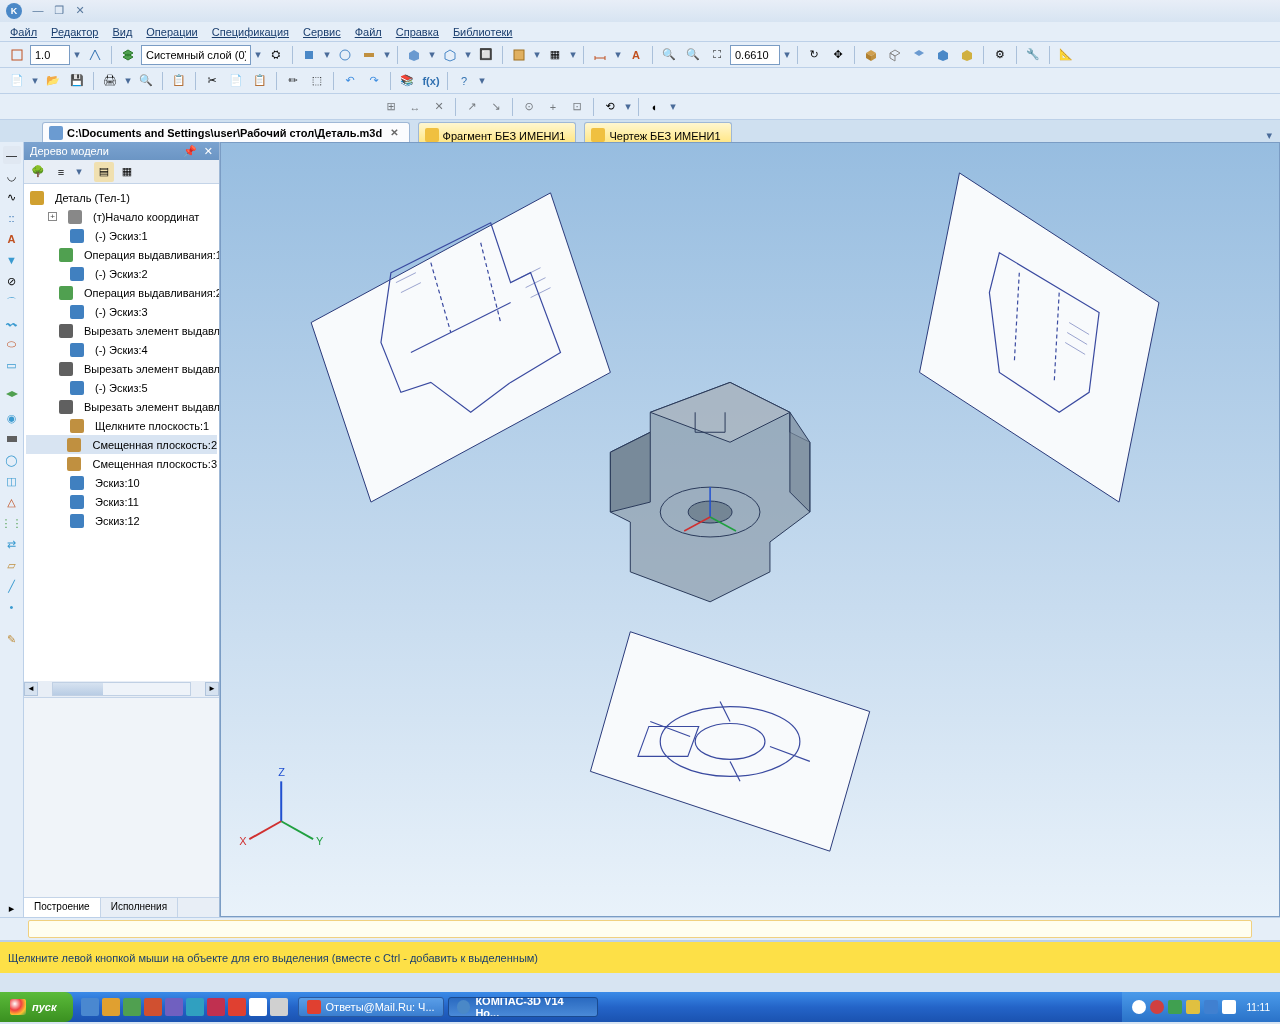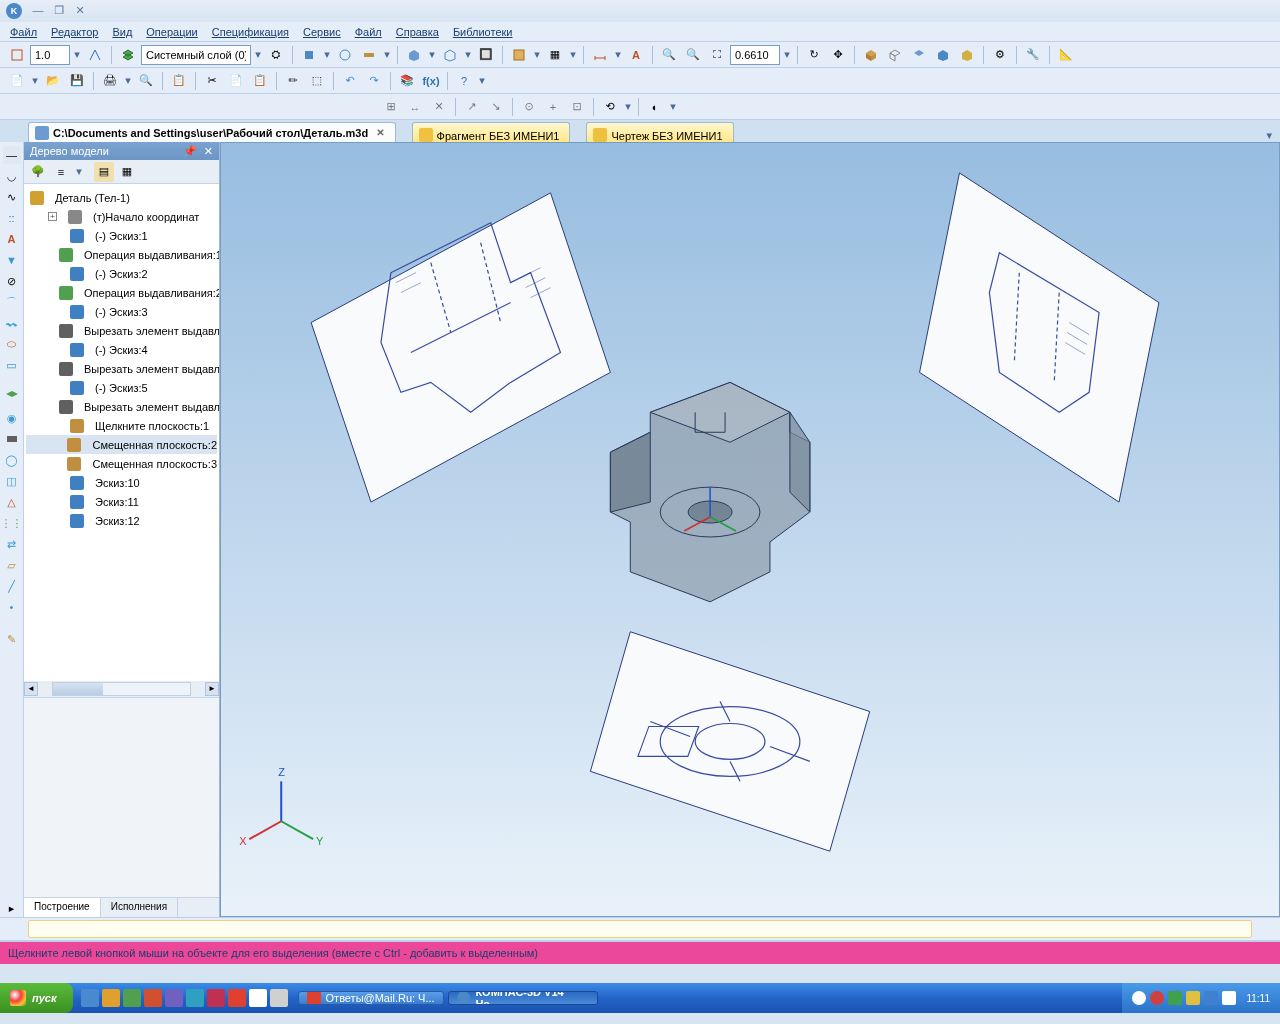--- a/index.html
+++ b/index.html
@@ -10,21 +10,21 @@
 .win-btns span { display:inline-block; width:16px; height:14px; margin-left:2px; text-align:center; color:#5a7a9e; cursor:default;}
 .menubar { height:20px; display:flex; align-items:center; padding:0 10px; gap:14px; background:#e5eef8; border-bottom:1px solid #bcd0e8;}
 .menubar span { color:#1a3e6e; cursor:default; }
 .menubar span u{text-decoration:underline;}
 .toolbar { display:flex; align-items:center; padding:2px 6px; gap:2px; background:#e5eef8; border-bottom:1px solid #bcd0e8; height:26px;}
 .tb-btn { width:22px; height:22px; border:1px solid transparent; border-radius:2px; display:flex; align-items:center; justify-content:center; cursor:default;}
 .tb-sep { width:1px; height:18px; background:#aac0da; margin:0 3px;}
 .tb-input { height:20px; border:1px solid #7a9cc4; background:#fff; padding:0 4px; font-size:11px;}
 .tb-drop { width:10px; text-align:center; color:#4a6b99;}
 .secondary-bar{height:26px;background:#e5eef8;border-bottom:1px solid #bcd0e8;display:flex;align-items:center;padding-left:380px;gap:2px;}
-.doctabs { height:22px; background:#cfe0f0; display:flex; align-items:flex-end; padding-left:28px; gap:16px;}
+.doctabs { height:22px; background:#cfe0f0; display:flex; align-items:flex-end; padding-left:42px; gap:8px;}
 .doctab { height:20px; padding:0 10px 0 6px; display:flex; align-items:center; gap:4px; border:1px solid #9fb8d6; border-bottom:none; border-radius:3px 3px 0 0; background:#f0f5fb; font-size:10px;position:relative;}
 .doctab.active{background:#fbfcfe; font-weight:bold;}
 .doctab.yellow{background:linear-gradient(#fff7d0,#ffe788);align-items:flex-end;}
 .doctab .ico{width:14px;height:14px;background:#6b9bd1;border-radius:2px;}
 .doctab .ico.y{background:#f0c040;}
 .doctab .close{color:#666;font-size:10px;margin-left:4px;}
 .tabs-end{margin-left:auto;padding-right:8px;color:#4a6b99;}
 .main { display:flex; height:775px; background:#b7cde6;}
 .left-tb { width:24px; background:#e5eef8; border-right:1px solid #bcd0e8; display:flex; flex-direction:column; align-items:center; padding-top:4px; gap:3px;}
 .left-tb .lb{width:18px;height:18px;border-radius:2px;display:flex;align-items:center;justify-content:center;font-size:11px;cursor:default;}
@@ -41,27 +41,27 @@
 .tree-node .nico{width:14px;height:14px;border-radius:2px;flex-shrink:0;}
 .tree-scroll{height:16px;background:#e8eef6;display:flex;align-items:center;}
 .tree-scroll .track{flex:1;height:14px;border:1px solid #c0d0e4;background:#eef3f9;position:relative;margin:0 14px;}
 .tree-scroll .thumb{position:absolute;left:0;width:50px;height:12px;background:linear-gradient(#d6e2f0,#b8ccE4);}
 .tree-scroll .arr{width:14px;height:14px;background:#d6e2f0;border:1px solid #b0c4dc;text-align:center;font-size:8px;line-height:12px;}
 .tree-lower{flex:0 0 200px;background:#f0f4f9;border-top:1px solid #c4d4e8;}
 .tree-tabs{height:20px;background:#e8eef6;border-top:1px solid #c4d4e8;display:flex;}
 .tree-tab{padding:3px 10px;border-right:1px solid #c4d4e8;font-size:10px;cursor:default;}
 .tree-tab.active{background:#fff;}
 .viewport { flex:1; background:linear-gradient(#97bde0 0%, #c8dcef 60%, #e9f2fa 100%); position:relative; border:1px solid #7a9cc4;}
-.statusbar{height:23px;background:#ec4899;border-top:1px solid #bcd0e8;display:flex;align-items:center;padding:0 8px;color:#1a3e6e;font-size:10px;}
+.statusbar{height:32px;background:#fde047;border-top:1px solid #bcd0e8;display:flex;align-items:center;padding:0 8px;color:#1a3e6e;font-size:10px;}
 .taskbar{height:30px;background:linear-gradient(#3a8be8,#2464c8 50%,#1a52b0);display:flex;align-items:center;color:#fff;}
 .start-btn{height:30px;background:linear-gradient(#5bbb3a,#3a9020);padding:0 16px 0 10px;display:flex;align-items:center;gap:6px;font-weight:bold;font-style:italic;border-radius:0 8px 8px 0;}
 .start-btn .orb{width:16px;height:16px;background:radial-gradient(circle at 30% 30%,#fff,#f04040 40%,#ffc030 70%,#40a040);border-radius:2px;}
 .ql{display:flex;gap:3px;padding:0 8px;}
 .ql .qi{width:18px;height:18px;border-radius:2px;}
-.task-btn{height:14px;padding:0 8px;margin:0 2px;background:linear-gradient(#5a9ee8,#3a7ed0);border:1px solid #2a5aa0;border-radius:3px;display:flex;align-items:center;gap:5px;font-size:10px;max-width:150px;overflow:hidden;}
+.task-btn{height:20px;padding:0 8px;margin:0 2px;background:linear-gradient(#5a9ee8,#3a7ed0);border:1px solid #2a5aa0;border-radius:3px;display:flex;align-items:center;gap:5px;font-size:10px;max-width:150px;overflow:hidden;}
 .task-btn.active{background:linear-gradient(#2a6ac0,#4a8ad8);border-color:#1a4a90;font-weight:bold;}
 .tray{margin-left:auto;height:30px;background:linear-gradient(#4a9aea,#2a72c8);padding:0 10px;display:flex;align-items:center;gap:4px;}
 .tray .ti{width:14px;height:14px;}
 .clock{color:#fff;font-size:10px;margin-left:6px;}
 svg{display:block;}
 .prop-bar{height:24px;background:#e5eef8;border-top:1px solid #bcd0e8;border-bottom:1px solid #bcd0e8;display:flex;align-items:center;padding:0 28px;}
 .prop-input{flex:1;height:18px;border:1px solid #f0d080;background:#fffef0;border-radius:2px;}
 </style>
 </head>
 <body>

